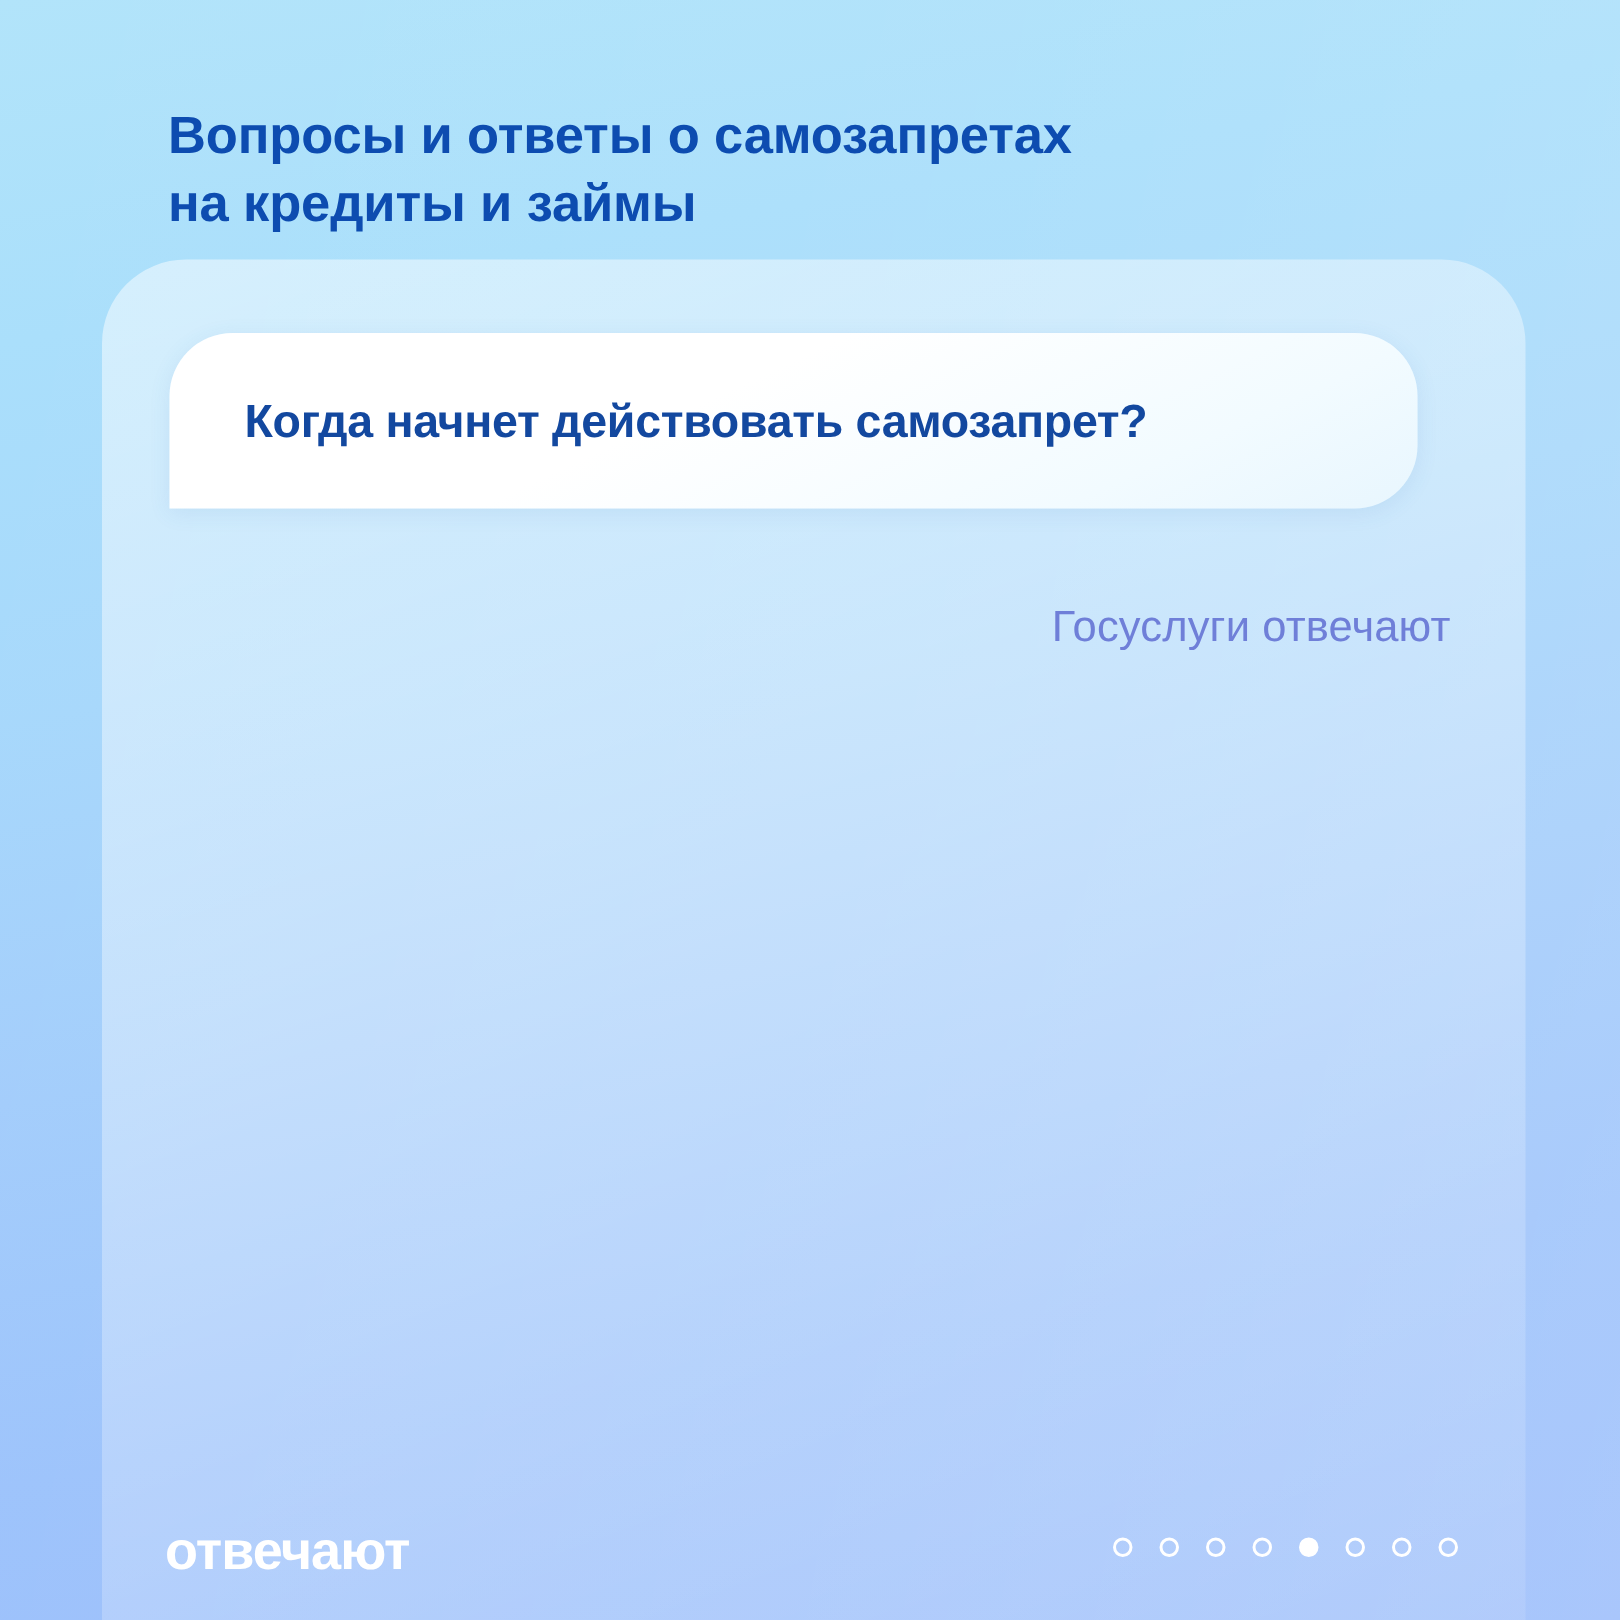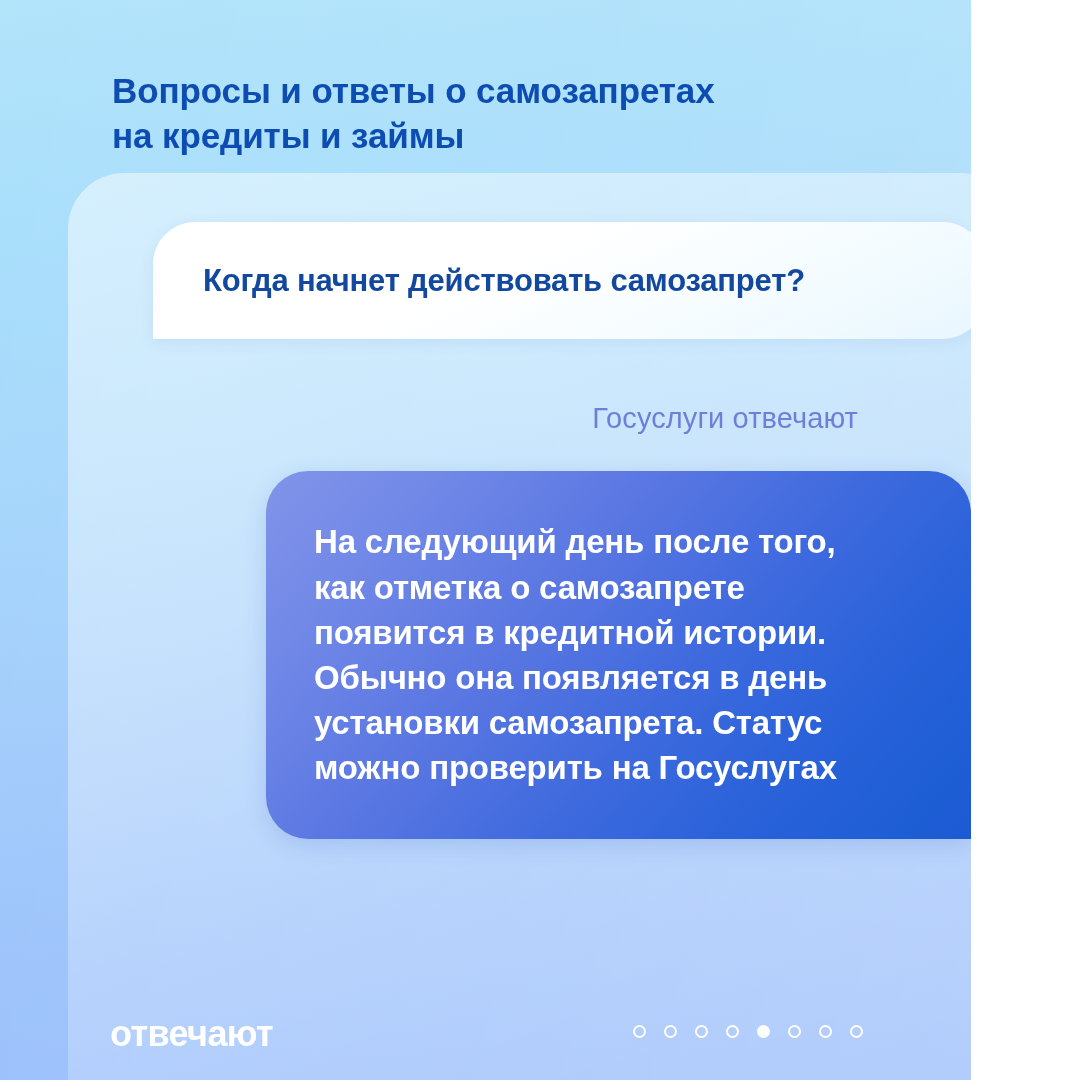--- a/index.html
+++ b/index.html
@@ -10,21 +10,21 @@
   body {
     width: 1080px;
     height: 1080px;
     font-family: "Liberation Sans", "DejaVu Sans", sans-serif;
     overflow: hidden;
   }
 
   
   .poster {
     position: relative;
-    width: 971px;
+    width: 1080px;
     height: 1080px;
     overflow: hidden;
     background: linear-gradient(170deg,
                 #b2e4fa 0%,
                 #aadffb 18%,
                 #a7d8fb 38%,
                 #a3cdfb 58%,
                 #9dc3fb 78%,
                 #9bbdfb 100%);
   }
@@ -78,21 +78,20 @@
     left: 113px;
     top: 222px;
     width: 832px;
     height: 117px;
     border-radius: 42px 42px 42px 0;
     background: linear-gradient(155deg, #ffffff 0%, #ffffff 42%, #f2fbff 78%, #e8f6fe 100%);
     box-shadow: 0 3px 14px rgba(60,120,190,0.10);
     display: flex;
     align-items: center;
     z-index: 4;
-    margin-left: 40px;
   }
 
   .question-text {
     padding-left: 50px;
     padding-right: 36px;
     color: #13489f;
     font-size: 31px;
     font-weight: bold;
     line-height: 1.2;
     letter-spacing: -0.2px;
@@ -188,28 +187,20 @@
 на кредиты и займы</h1>
 
   <div class="chat-card"></div>
 
   <div class="question-bubble">
     <div class="question-text">Когда начнет действовать самозапрет?</div>
   </div>
 
   <div class="answer-label">Госуслуги отвечают</div>
 
-  <div class="answer-bubble">
-    <div class="answer-text">На следующий день после того,
-как отметка о самозапрете
-появится в кредитной истории.
-Обычно она появляется в день
-установки самозапрета. Статус
-можно проверить на Госуслугах</div>
-  </div>
 
   <div class="logo">отвечают</div>
 
   <div class="pager">
       <span class="dot"></span>
       <span class="dot"></span>
       <span class="dot"></span>
       <span class="dot"></span>
       <span class="dot active"></span>
       <span class="dot"></span>

